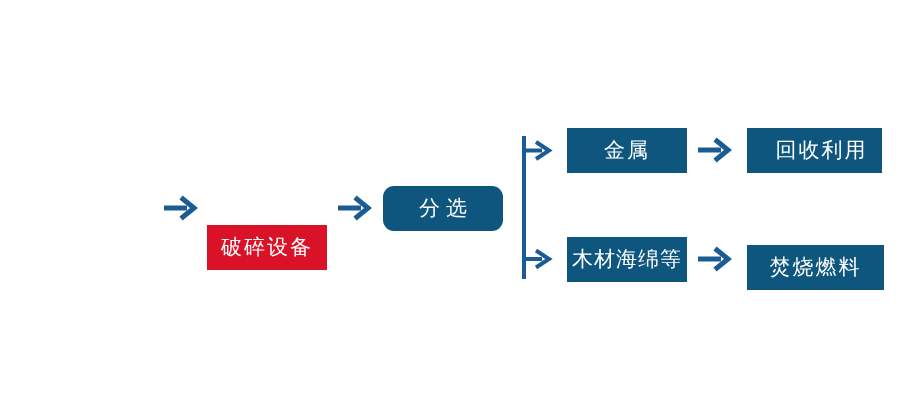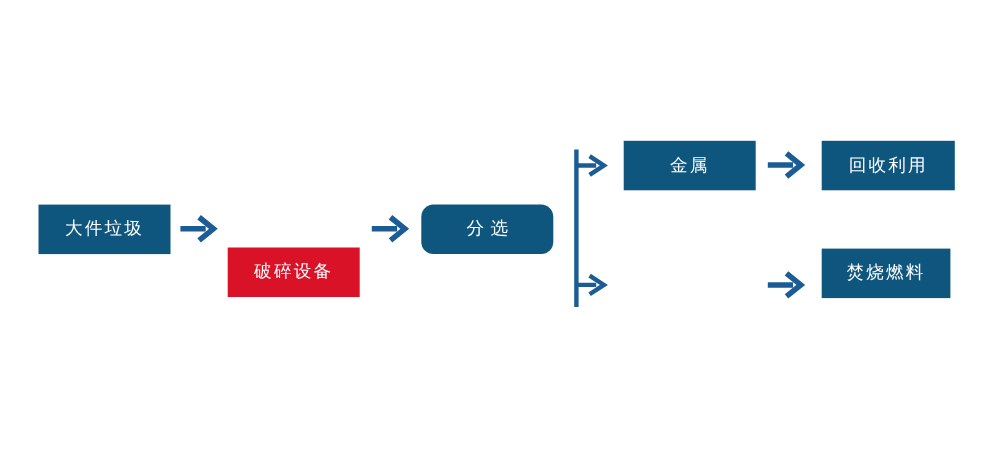--- a/index.html
+++ b/index.html
@@ -13,60 +13,59 @@
     height: 411px;
     background: var(--page-bg, #ffffff);
     overflow: hidden;
   }
   .node {
     position: absolute;
     display: flex;
     align-items: center;
     justify-content: center;
     color: var(--node-text, #ffffff);
-    font-size: 16px;
+    font-size: 21px;
     letter-spacing: 2px;
     line-height: 1;
     white-space: nowrap;
     font-family: Liberation Serif, serif;
   }
   .node.blue { background: var(--node-blue, #0e567e); }
   .node.red  { background: var(--node-red, #da1228); margin-top: 39px; }
   .node.wide-spacing { letter-spacing: 6px; text-indent: 6px; }
   .node.tight-spacing { letter-spacing: 1px; }
 
   
   .n-bulky      { left: 35px;  top: 186px; width: 120px; height: 45px; }
   .n-crush      { left: 207px; top: 186px; width: 120px; height: 45px; }
   .n-sort       { left: 383px; top: 186px; width: 120px; height: 45px; border-radius: 11px; }
   .n-metal      { left: 567px; top: 128px; width: 120px; height: 45px; }
-  .n-recycle    { left: 747px; top: 128px; width: 121px; height: 45px; }
+  .n-recycle    { left: 747px; top: 128px; width: 121px; height: 45px; padding-left: 14px; }
   .n-wood       { left: 567px; top: 237px; width: 120px; height: 45px; }
-  .n-fuel       { left: 747px; top: 226px; width: 117px; height: 45px; }
+  .n-fuel       { left: 747px; top: 245px; width: 137px; height: 45px; }
 
   .arrow { position: absolute; width: 38px; height: 26px; }
   .a1 { left: 162px; top: 195px; }
   .a2 { left: 336px; top: 195px; }
   .a3 { left: 696px; top: 137px; }
   .a4 { left: 696px; top: 246px; }
 
   .connector { position: absolute; left: 507px; top: 130px; width: 50px; height: 155px; }
 
   .arrow svg line, .arrow svg polyline,
   .connector svg line, .connector svg polyline {
     stroke: var(--arrow-blue, #1a5c93);
     fill: none;
   }
 </style>
 </head>
 <body>
 
 <div class="canvas">
 
-  <div class="node blue n-bulky">大件垃圾</div>
 
   <div class="arrow a1">
     <svg width="38" height="26" viewBox="0 0 38 26">
       <line x1="2" y1="13" x2="25" y2="13" stroke-width="5"></line>
       <polyline points="19,2.5 32,13 19,23.5" stroke-width="5"></polyline>
     </svg>
   </div>
 
   <div class="node red n-crush">破碎设备</div>
 
@@ -93,20 +92,21 @@
 
   <div class="arrow a3">
     <svg width="38" height="26" viewBox="0 0 38 26">
       <line x1="2" y1="13" x2="25" y2="13" stroke-width="5"></line>
       <polyline points="19,2.5 32,13 19,23.5" stroke-width="5"></polyline>
     </svg>
   </div>
 
   <div class="node blue n-recycle">回收利用</div>
 
+  <div class="node blue tight-spacing n-wood">木材海绵等</div>
 
   <div class="arrow a4">
     <svg width="38" height="26" viewBox="0 0 38 26">
       <line x1="2" y1="13" x2="25" y2="13" stroke-width="5"></line>
       <polyline points="19,2.5 32,13 19,23.5" stroke-width="5"></polyline>
     </svg>
   </div>
 
   <div class="node blue n-fuel">焚烧燃料</div>
 

